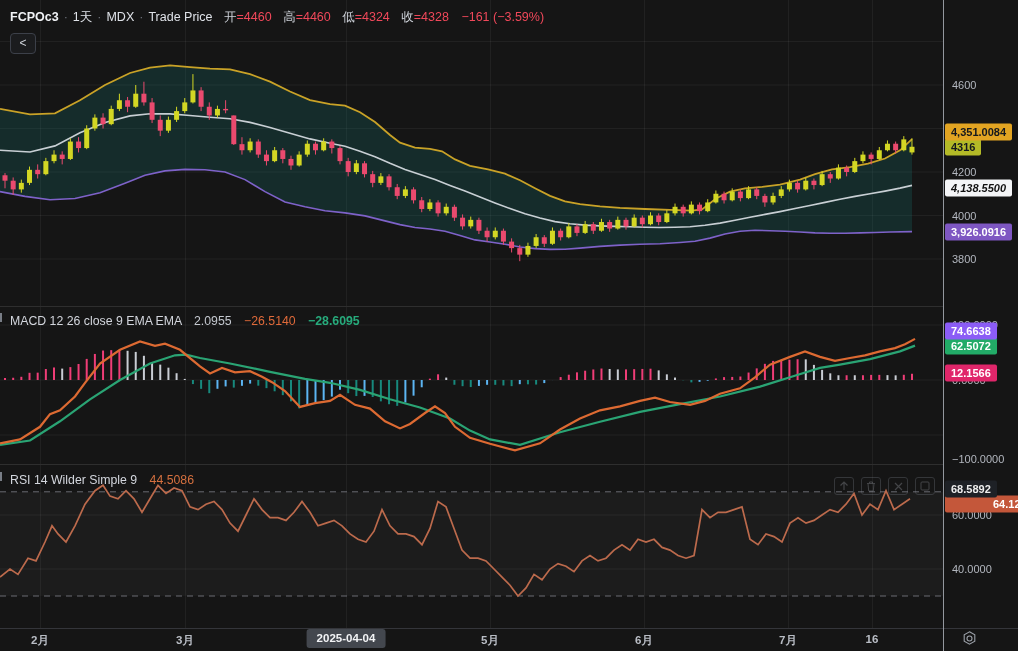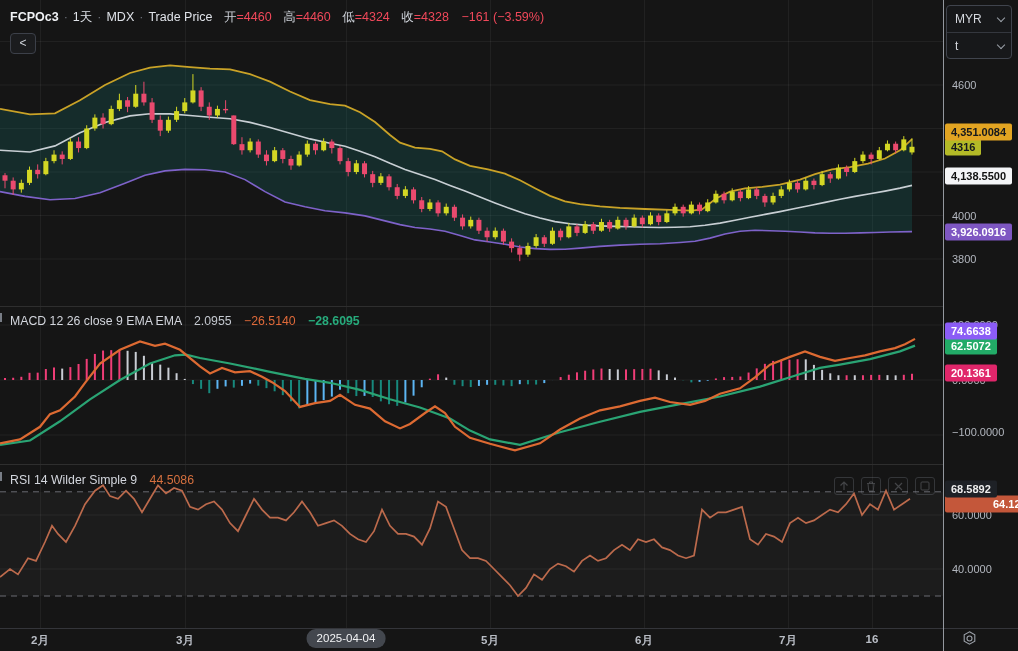--- a/index.html
+++ b/index.html
@@ -18,21 +18,21 @@
     background:#1b1c1e;color:#cfd3da;font-size:12px;line-height:19px;text-align:center;z-index:30;cursor:pointer;}
   .ind-row{position:absolute;font-size:12.3px;color:#d3d6dd;white-space:nowrap;z-index:30;}
   .ind-row b{color:#f2f3f5;font-weight:700;}
   .gold{color:#c9a227;} .purp{color:#8d75d6;} .oranj{color:#e06a3a;} .grn{color:#27ab7c;font-weight:bold;} .salmon{color:#d5703f;} .dim{color:#c4c8cf;}
   .gap{margin-left:9px;}
   .axis-label{position:absolute;left:952px;font-size:11px;color:#b3b7bf;z-index:10;transform:translateY(-50%);}
   .axis-badge{position:absolute;left:945px;font-size:11px;font-weight:700;padding:2px 6px 3px 6px;border-radius:2px;
     z-index:20;transform:translateY(-50%);white-space:nowrap;}
   .time-label{position:absolute;top:633px;font-size:11.5px;font-weight:600;color:#b9bdc5;transform:translateX(-50%);z-index:12;text-align:right;}
   .date-badge{position:absolute;top:629px;transform:translateX(-50%);background:#43474e;color:#f2f3f5;
-    font-size:11.5px;font-weight:400;padding:3px 10px 4px 10px;border-radius:9px;z-index:13;}
+    font-size:11.5px;font-weight:700;padding:3px 10px 4px 10px;border-radius:3px;z-index:13;}
   .right-box{position:absolute;left:946px;top:5px;width:66px;height:54px;border:1px solid #40444d;border-radius:4px;
     background:#17181a;z-index:35;}
   .right-box .rowi{height:26px;display:flex;align-items:center;justify-content:space-between;padding:0 7px 0 8px;
     color:#d6d9df;font-size:12px;cursor:pointer;}
   .right-box .div{height:1px;background:#34373e;}
   .caret{width:6px;height:6px;border-right:1.4px solid #9aa0a8;border-bottom:1.4px solid #9aa0a8;transform:rotate(45deg);margin-top:-3px;}
   .watermark{position:absolute;left:876px;top:594px;font-size:33px;letter-spacing:1px;color:#cfdded;opacity:.93;z-index:40;}
   .ghost-icons{position:absolute;left:834px;top:477px;display:flex;gap:7px;opacity:.3;z-index:8;}
   .ghost-icons .gi{width:20px;height:18px;border:1px solid #7d828c;border-radius:3px;display:flex;align-items:center;justify-content:center;}
   .gear{position:absolute;left:961px;top:630px;z-index:14;cursor:pointer;}
@@ -476,49 +476,38 @@
             <path d="M1 1l7 7M8 1L1 8" stroke="#aeb2ba" stroke-width="1.2"></path>
           </svg>
         </span>
       <span class="gi">
           <svg width="10" height="10" viewBox="0 0 10 10">
             <rect x="1" y="1" width="8" height="8" rx="1" stroke="#aeb2ba" stroke-width="1" fill="none"></rect>
           </svg>
         </span>
     </div>
 
-    <div class="right-box">
-      <div class="rowi">
-        <span>MYR</span>
-        <span class="caret"></span>
-      </div>
-      <div class="div"></div>
-      <div class="rowi">
-        <span>t</span>
-        <span class="caret"></span>
-      </div>
-    </div>
 
     <div id="gen-labels">
         <div class="axis-label" style="top: 85px;">4600</div>
         <div class="axis-label" style="top: 172px;">4200</div>
         <div class="axis-label" style="top: 215.5px;">4000</div>
         <div class="axis-label" style="top: 259px;">3800</div>
         <div class="axis-label" style="top: 325px;">100.0000</div>
         <div class="axis-label" style="top: 380px;">0.0000</div>
-        <div class="axis-label" style="top: 432px;">−100.0000</div>
+        <div class="axis-label" style="top: 459px;">−100.0000</div>
         <div class="axis-label" style="top: 515px;">60.0000</div>
         <div class="axis-label" style="top: 569px;">40.0000</div>
         <div class="axis-badge" style="top: 131.77px; background: rgb(226, 164, 34); color: rgb(21, 24, 30); z-index: 29;">4,351.0084</div>
         <div class="axis-badge" style="top: 146.77px; background: rgb(180, 186, 39); color: rgb(21, 24, 30); z-index: 28;">4316</div>
-        <div class="axis-badge" style="top: 176px; background: rgb(244, 245, 247); color: rgb(17, 17, 17); z-index: 27;">4,138.5500</div>
+        <div class="axis-badge" style="top: 188px; background: rgb(244, 245, 247); color: rgb(17, 17, 17); z-index: 27; font-style: italic;">4,138.5500</div>
         <div class="axis-badge" style="top: 231.575px; background: rgb(126, 87, 194); color: rgb(255, 255, 255); z-index: 26;">3,926.0916</div>
         <div class="axis-badge" style="top: 330.621px; background: #8b5cf6; color: rgb(255, 255, 255); z-index: 29;">74.6638</div>
         <div class="axis-badge" style="top: 345.621px; background: rgb(34, 171, 103); color: rgb(255, 255, 255); z-index: 28;">62.5072</div>
-        <div class="axis-badge" style="top: 373.314px; background: rgb(224, 38, 106); color: rgb(255, 255, 255); z-index: 27;">20.1361</div>
+        <div class="axis-badge" style="top: 373.314px; background: rgb(224, 38, 106); color: rgb(255, 255, 255); z-index: 27;">12.1566</div>
         <div class="axis-badge" style="top: 488.861px; background: rgb(30, 33, 38); color: rgb(237, 237, 237); z-index: 29;">68.5892</div>
         <div class="axis-badge" style="top: 503.861px; background: rgb(196, 87, 58); color: rgb(255, 255, 255); z-index: 28; padding-left: 48px;">64.1255</div>
         <div class="time-label" style="left: 40px;">2月</div>
         <div class="time-label" style="left: 185px;">3月</div>
         <div class="time-label" style="left: 490px;">5月</div>
         <div class="time-label" style="left: 644px;">6月</div>
         <div class="time-label" style="left: 788px;">7月</div>
         <div class="time-label" style="left: 872px;">16</div>
         <div class="date-badge" style="left: 346px;">2025-04-04</div>
       </div>

